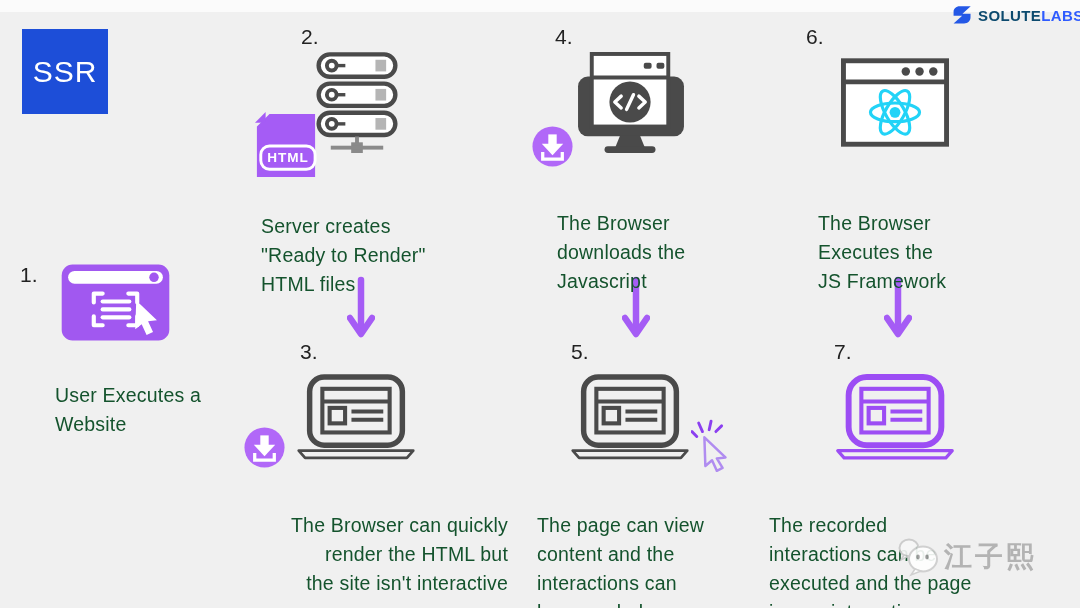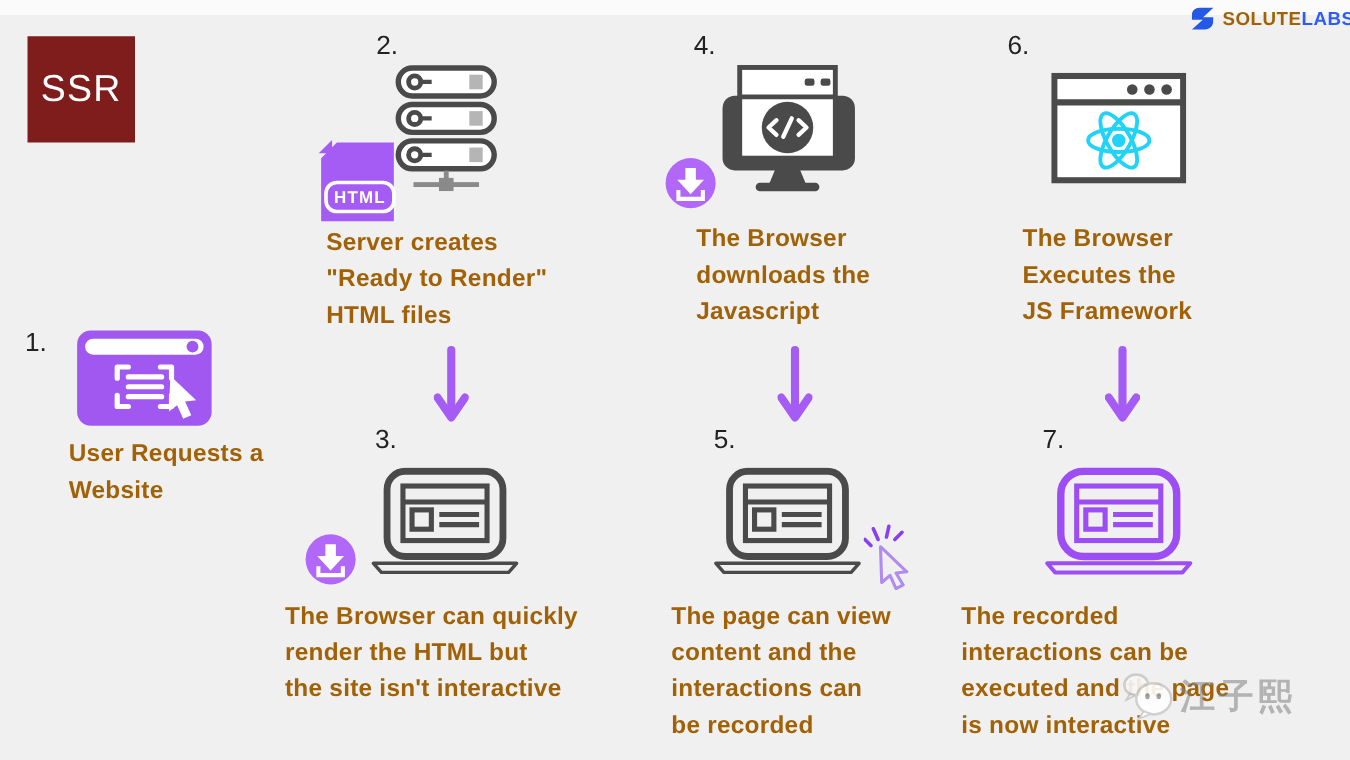--- a/index.html
+++ b/index.html
@@ -11,49 +11,49 @@
     font-family: "Liberation Sans", "DejaVu Sans", sans-serif;
     color: #1F1F1F;
     overflow: hidden;
   }
   .abs { position: absolute; }
   .top-strip { left:0; top:0; width:1080px; height:12px; background:#FBFBFB; }
 
   
   .ssr-badge {
     left:22px; top:29px; width:86px; height:85px;
-    background:#7f1d1d; color:#FFFFFF;
+    background:#1d4ed8; color:#FFFFFF;
     display:flex; align-items:center; justify-content:center;
     font-size:30px; font-weight:500; letter-spacing:1px;
   }
 
   
   .logo { left:951px; top:4px; display:flex; align-items:center; gap:5px; }
   .logo-text { font-size:15px; font-weight:700; letter-spacing:0.4px; }
-  .logo-text .p1 { color:#a16207;margin-top:31px; }
+  .logo-text .p1 { color:#0c4a6e;margin-top:31px; }
   .logo-text .p2 { color:#2E5BFF; }
 
   
   .num { font-size:21px; font-weight:500; color:#222; }
   .n1 { left:20px;  top:263px; }
   .n2 { left:301px; top:25px; }
   .n3 { left:300px; top:340px; }
   .n4 { left:555px; top:25px; }
   .n5 { left:571px; top:340px; }
   .n6 { left:806px; top:25px; }
   .n7 { left:834px; top:340px; }
 
   
   .caption {
-    font-size:19.5px; line-height:29px; font-weight:700;
-    white-space:pre-line; color:#a16207; letter-spacing:0.2px;
+    font-size:19.5px; line-height:29px; font-weight:400;
+    white-space:pre-line; color:#14532d; letter-spacing:0.2px;margin-top:32px;
   }
   .t1 { left:55px;  top:349px; width:210px; }
   .t2 { left:261px; top:180px; width:240px; }
-  .t3 { left:228px; top:479px; width:280px; }
+  .t3 { left:228px; top:479px; width:280px;text-align:right; }
   .t4 { left:557px; top:177px; width:230px; }
   .t5 { left:537px; top:479px; width:240px; }
   .t6 { left:818px; top:177px; width:230px; }
   .t7 { left:769px; top:479px; width:250px; }
 
   
   .ic-step1   { left:61px;  top:264px; }
   .ic-server  { left:316px; top:52px; }
   .ic-html    { left:254px; top:111px; }
   .ic-monitor { left:577px; top:52px; }
@@ -101,21 +101,21 @@
     <polyline points="42,30 33,30 33,39"></polyline>
     <polyline points="33,53 33,62 42,62"></polyline>
     <polyline points="68,30 77,30 77,39"></polyline>
     <polyline points="77,53 77,62 68,62"></polyline>
     <line x1="42" y1="38" x2="69" y2="38"></line>
     <line x1="42" y1="46" x2="69" y2="46"></line>
     <line x1="42" y1="54" x2="69" y2="54"></line>
   </g>
   <polygon points="76,37 97,57 88,58 93,69 86.5,72 81.5,61 75,66" fill="#FFFFFF"></polygon>
 </svg>
-<div class="abs caption t1">User Requests a
+<div class="abs caption t1">User Executes a
 Website</div>
 
 <div class="abs num n2">2.</div>
 <svg class="abs ic-server" width="82" height="101" viewBox="0 0 84 104">
   <g>
     <rect x="2.5" y="2.5" width="79" height="23" rx="11.5" fill="#FFFFFF" stroke="#4A4A4A" stroke-width="4.5"></rect>
     <circle cx="16" cy="14" r="5" fill="#FFFFFF" stroke="#4A4A4A" stroke-width="4"></circle>
     <line x1="21" y1="14" x2="30" y2="14" stroke="#4A4A4A" stroke-width="3.5"></line>
     <rect x="61" y="8" width="11" height="12" fill="#B5B5B5"></rect>
   </g>

